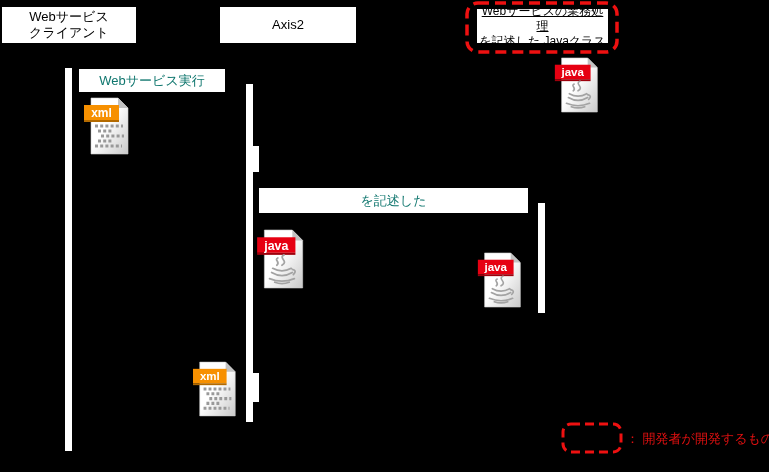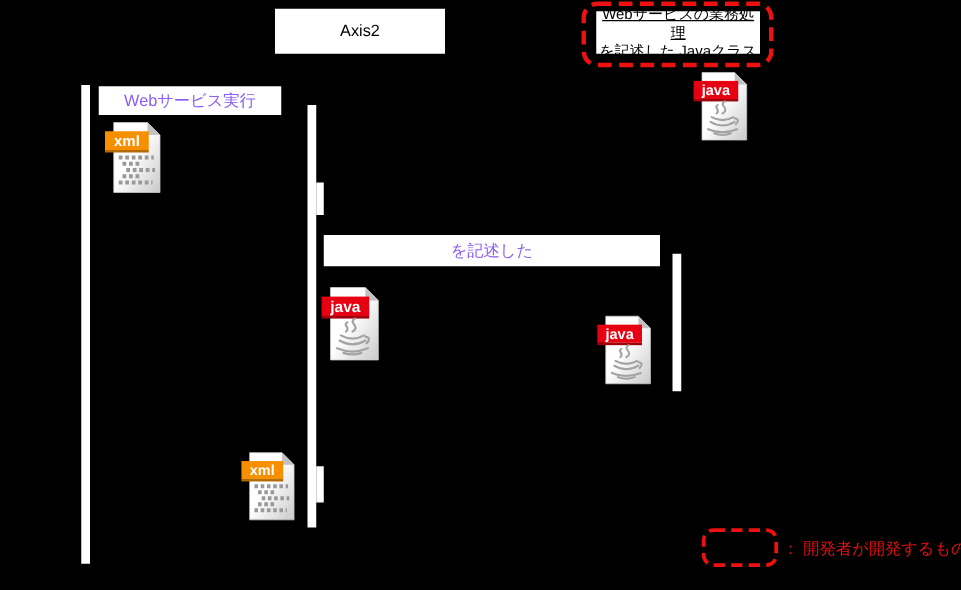--- a/index.html
+++ b/index.html
@@ -8,21 +8,21 @@
     font-family:"Liberation Sans","DejaVu Sans",sans-serif;
     overflow:hidden;
   }
   .abs{position:absolute;}
   .pbox{
     position:absolute;background:#ffffff;color:#000000;
     display:flex;flex-direction:column;align-items:center;justify-content:center;
     text-align:center;font-size:13px;line-height:16px;
   }
   .msg{
-    position:absolute;background:#ffffff;color:#8b5cf6;
+    position:absolute;background:#ffffff;color:#0f766e;
     display:flex;align-items:center;justify-content:center;
     text-align:center;font-size:13px;
   }
   .bar{position:absolute;background:#ffffff;}
   .annotation-inner{
     position:absolute;background:#ffffff;color:#000000;
     display:flex;flex-direction:column;align-items:center;justify-content:center;
     text-align:center;font-size:12px;line-height:15px;text-decoration:underline;
   }
   .legend-note{
@@ -38,20 +38,24 @@
 
   <svg width="0" height="0" style="position:absolute">
     <defs>
       <linearGradient id="pageGrad" x1="0" y1="0" x2="1" y2="1">
         <stop offset="0.45" stop-color="#ffffff"></stop>
         <stop offset="1" stop-color="#c9c9c9"></stop>
       </linearGradient>
     </defs>
   </svg>
 
+  <div class="pbox" style="left:2px;top:7px;width:134px;height:36px;">
+    <span>Webサービス</span>
+    <span>クライアント</span>
+  </div>
 
   <div class="pbox" style="left:182px;top:7px;width:136px;height:36px;margin-left:38px;">
     <span>Axis2</span>
   </div>
 
   <div class="abs" style="left:464px;top:0;width:156px;height:56px;">
     <svg class="dash" width="156" height="56">
       <rect x="3" y="3" width="150" height="49" rx="11" stroke-width="3.5" stroke-dasharray="11 6"></rect>
     </svg>
     <div class="annotation-inner" style="left:13px;top:9px;width:131px;height:34px;">

